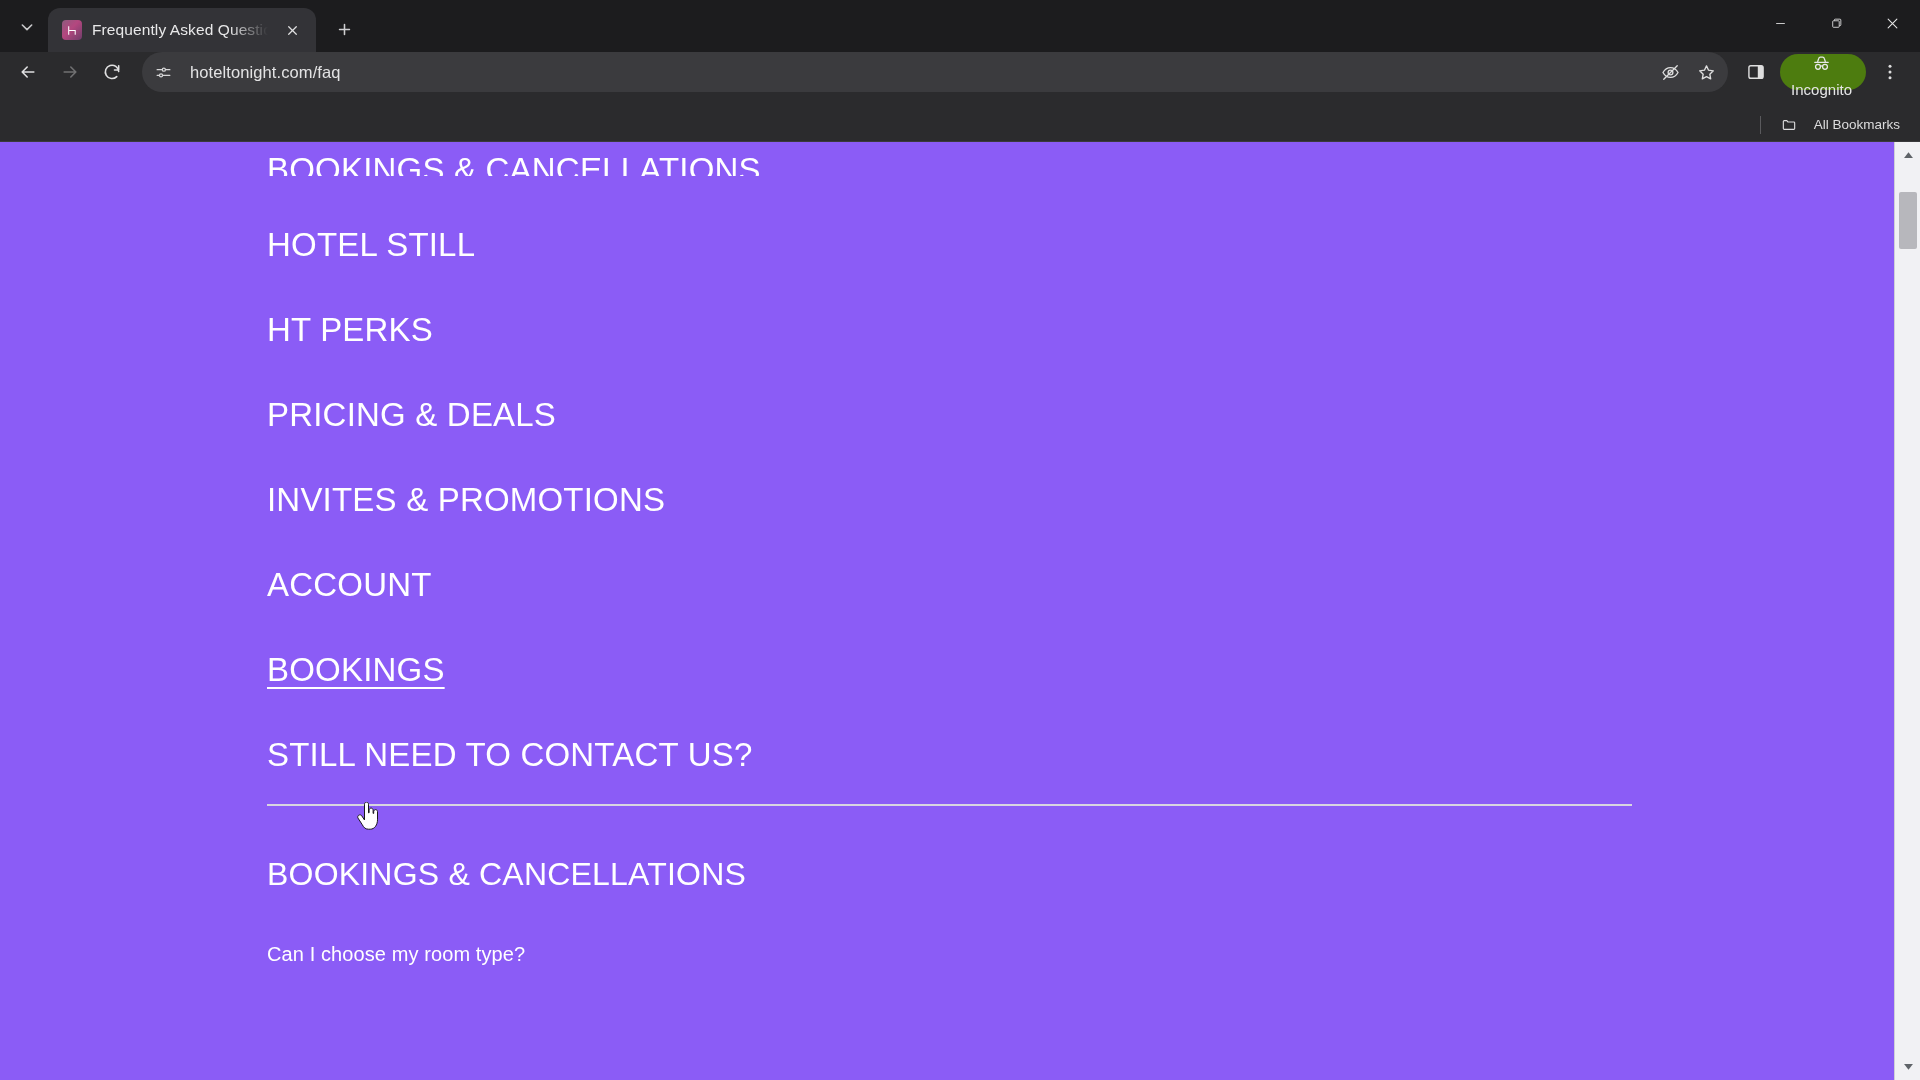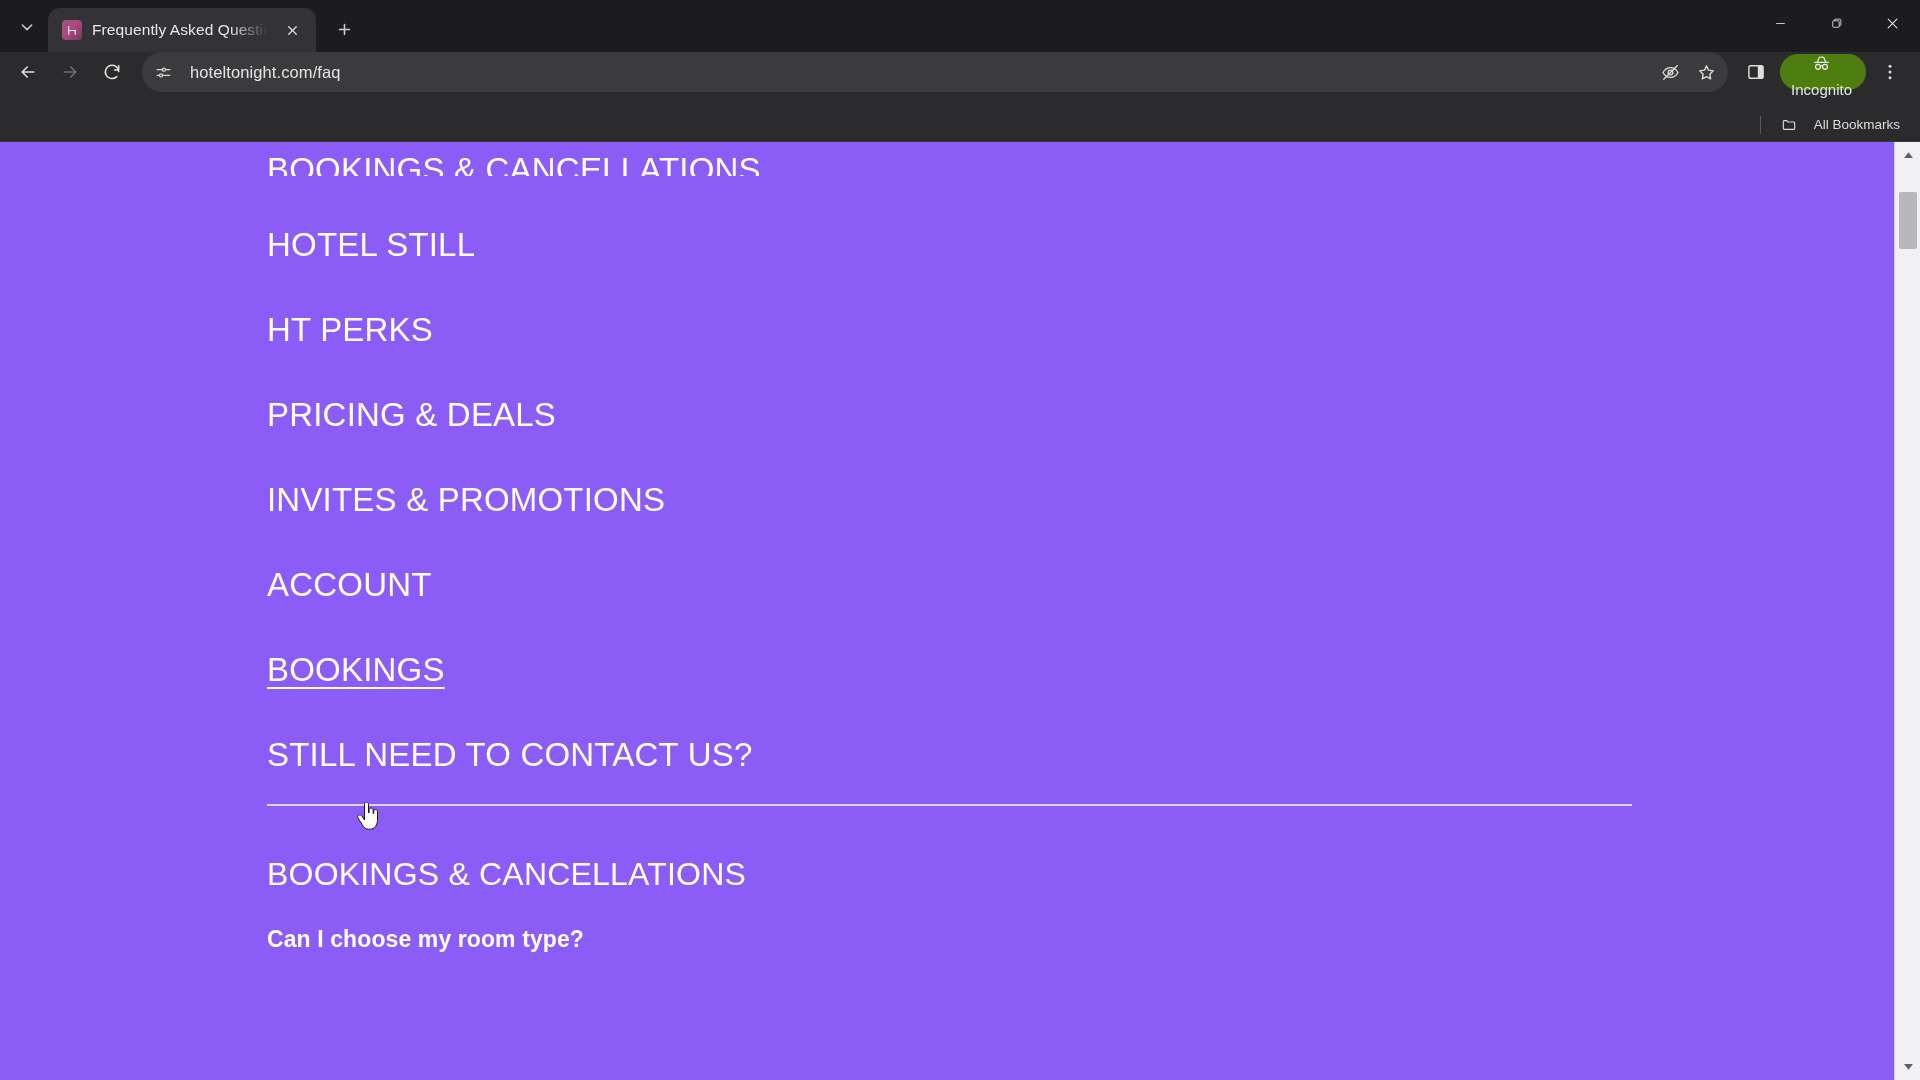--- a/index.html
+++ b/index.html
@@ -136,22 +136,22 @@
   .nav-row.first .nav-link { position:relative; top:10px; }
 
   .divider {
     height:2px; background:#d8d5e0; width:1365px; margin-top:33px;
   }
 
   .section-title {
     font-size:32px; color:#ffffff; letter-spacing:.2px; margin-top:52px; line-height:1;
   }
   .question {
-    font-size:23px; color:#ffffff; letter-spacing:.1px; margin-top:38px; line-height:1;
-    font-weight:700;
+    font-size:20px; color:#ffffff; letter-spacing:.1px; margin-top:54px; line-height:1;
+    font-weight:400;
   }
 
   
   .cursor { position:absolute; left:356px; top:660px; width:24px; height:30px; pointer-events:none; }
 
   
   .scrollbar {
     width:26px; background:#f1f1f4; flex:none; position:relative;
     border-left:1px solid #cfcfd6;
   }

